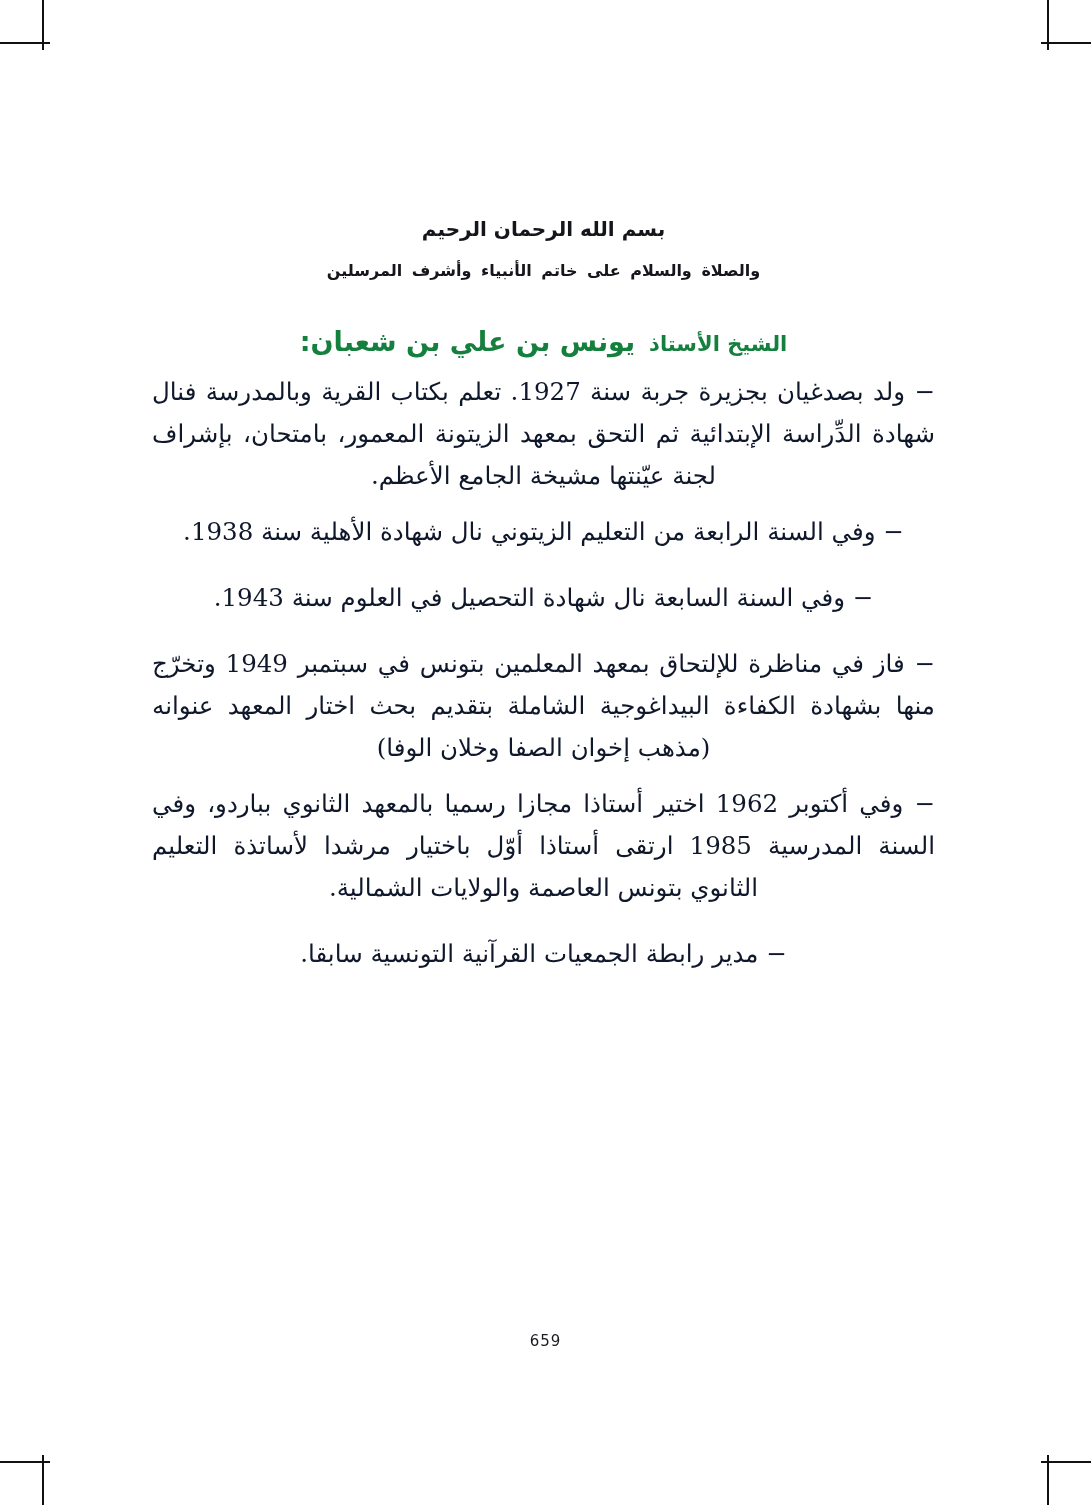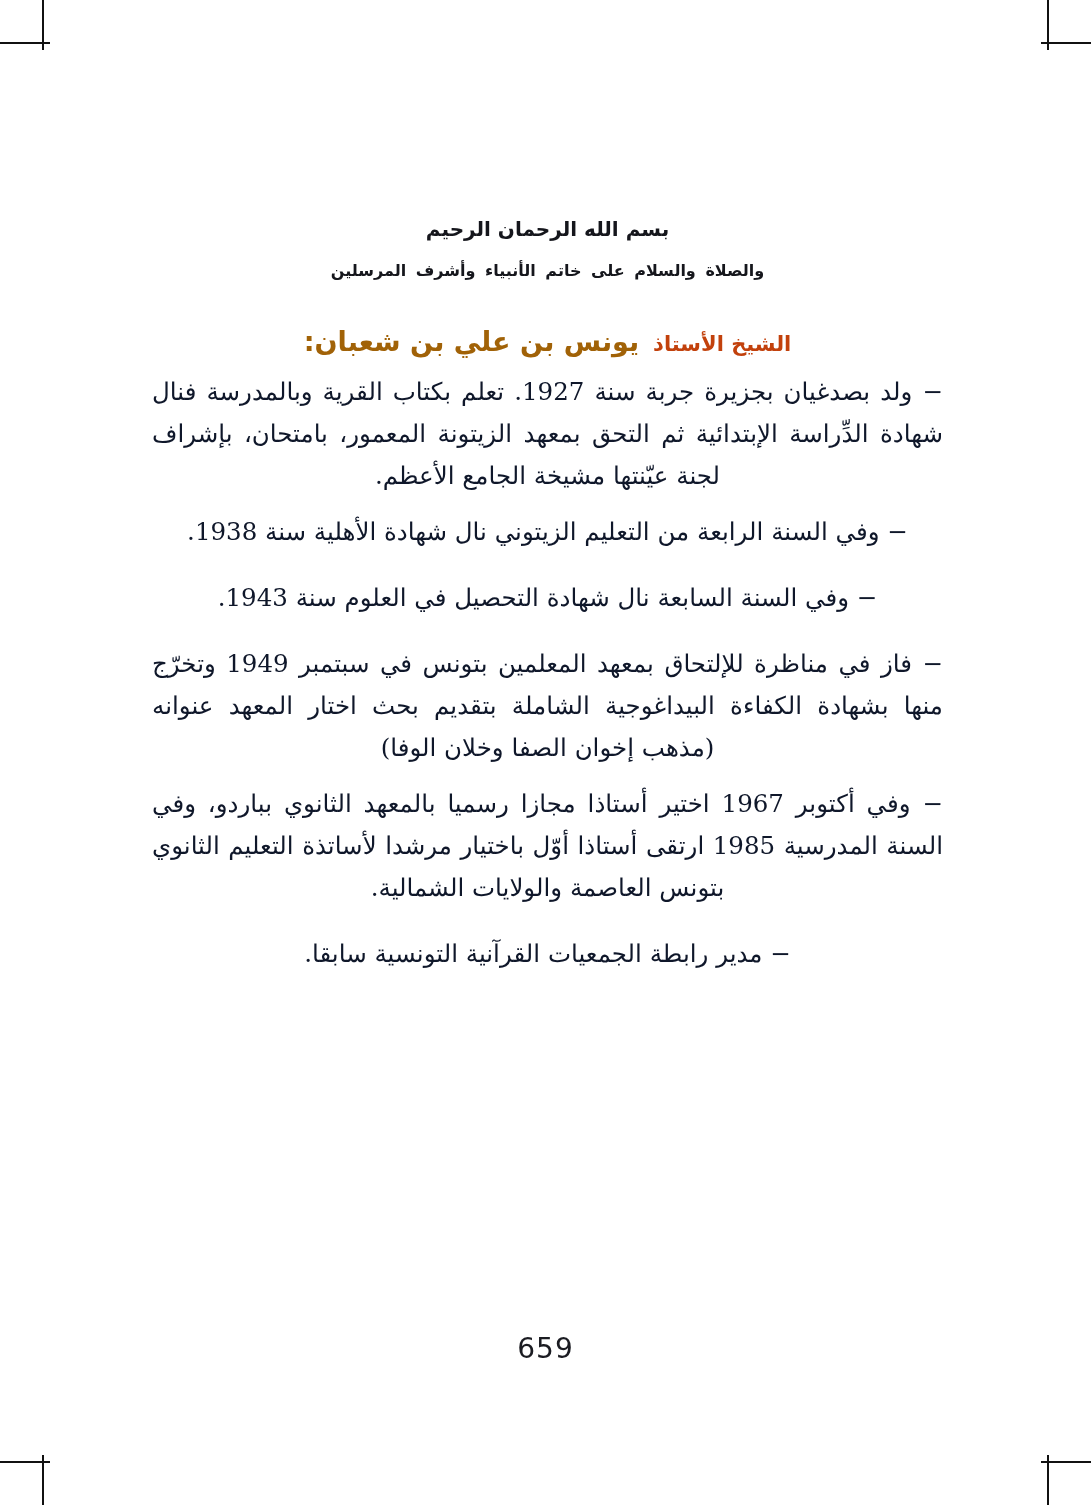--- a/index.html
+++ b/index.html
@@ -31,21 +31,21 @@
   .crop-tr-v { left: 1047px; top: 0px; }
   .crop-tr-h { left: 1041px; top: 42px; }
   .crop-bl-v { left: 42px;   top: 1455px; }
   .crop-bl-h { left: 0px;    top: 1461px; }
   .crop-br-v { left: 1047px; top: 1455px; }
   .crop-br-h { left: 1041px; top: 1461px; }
 
   
   .content {
     position: absolute;
-    right: 148px;
+    right: 156px;
     left: 152px;
     top: 214px;
   }
 
   
   .invocation {
     text-align: center;
     font-family: "DejaVu Sans", "Liberation Sans", sans-serif;
     font-weight: bold;
     color: #15161c;
@@ -66,27 +66,27 @@
   .name-heading {
     text-align: center;
     margin-top: 40px;
     margin-bottom: 14px;
     white-space: nowrap;
   }
   .name-heading .honorific {
     font-family: "DejaVu Sans", "Liberation Sans", sans-serif;
     font-weight: bold;
     font-size: 21px;
-    color: #c2410c;
+    color: #15803d;
   }
   .name-heading .person-name {
     font-family: "DejaVu Sans", "Liberation Sans", sans-serif;
     font-weight: bold;
     font-size: 27px;
-    color: #a16207;
+    color: #15803d;
     margin-right: 14px;
     letter-spacing: 0.5px;
   }
 
   
   .body-text {
     font-family: "DejaVu Serif", "Liberation Serif", serif;
     color: #0f172a;
     font-size: 24.5px;
     line-height: 42px;
@@ -104,21 +104,21 @@
   }
 
   
   .folio {
     position: absolute;
     left: 0;
     right: 0;
     top: 1332px;
     text-align: center;
     font-family: "DejaVu Sans", "Liberation Sans", sans-serif;
-    font-size: 28px;
+    font-size: 15px;
     color: #1b1c22;
     letter-spacing: 1px;
   }
 </style>
 </head>
 <body>
 
 <div class="page">
 
   <div class="crop-mark crop-v crop-tl-v"></div>
@@ -139,21 +139,21 @@
 
     <div class="name-heading">
       <span class="honorific">الشيخ الأستاذ</span><span class="person-name">يونس بن علي بن شعبان:</span>
     </div>
 
     <div class="body-text">
       <p>− ولد بصدغيان بجزيرة جربة سنة 1927. تعلم بكتاب القرية وبالمدرسة فنال شهادة الدِّراسة الإبتدائية ثم التحق بمعهد الزيتونة المعمور، بامتحان، بإشراف لجنة عيّنتها مشيخة الجامع الأعظم.</p>
       <p class="gap-after">− وفي السنة الرابعة من التعليم الزيتوني نال شهادة الأهلية سنة 1938.</p>
       <p class="single-line gap-after">− وفي السنة السابعة نال شهادة التحصيل في العلوم سنة 1943.</p>
       <p>− فاز في مناظرة للإلتحاق بمعهد المعلمين بتونس في سبتمبر 1949 وتخرّج منها بشهادة الكفاءة البيداغوجية الشاملة بتقديم بحث اختار المعهد عنوانه (مذهب إخوان الصفا وخلان الوفا)</p>
-      <p class="gap-after">− وفي أكتوبر 1967 اختير أستاذا مجازا رسميا بالمعهد الثانوي بباردو، وفي السنة المدرسية 1985 ارتقى أستاذا أوّل باختيار مرشدا لأساتذة التعليم الثانوي بتونس العاصمة والولايات الشمالية.</p>
+      <p class="gap-after">− وفي أكتوبر 1962 اختير أستاذا مجازا رسميا بالمعهد الثانوي بباردو، وفي السنة المدرسية 1985 ارتقى أستاذا أوّل باختيار مرشدا لأساتذة التعليم الثانوي بتونس العاصمة والولايات الشمالية.</p>
       <p class="single-line">− مدير رابطة الجمعيات القرآنية التونسية سابقا.</p>
     </div>
 
   </div>
 
   <div class="folio">659</div>
 
 </div>
 
 </body></html>

